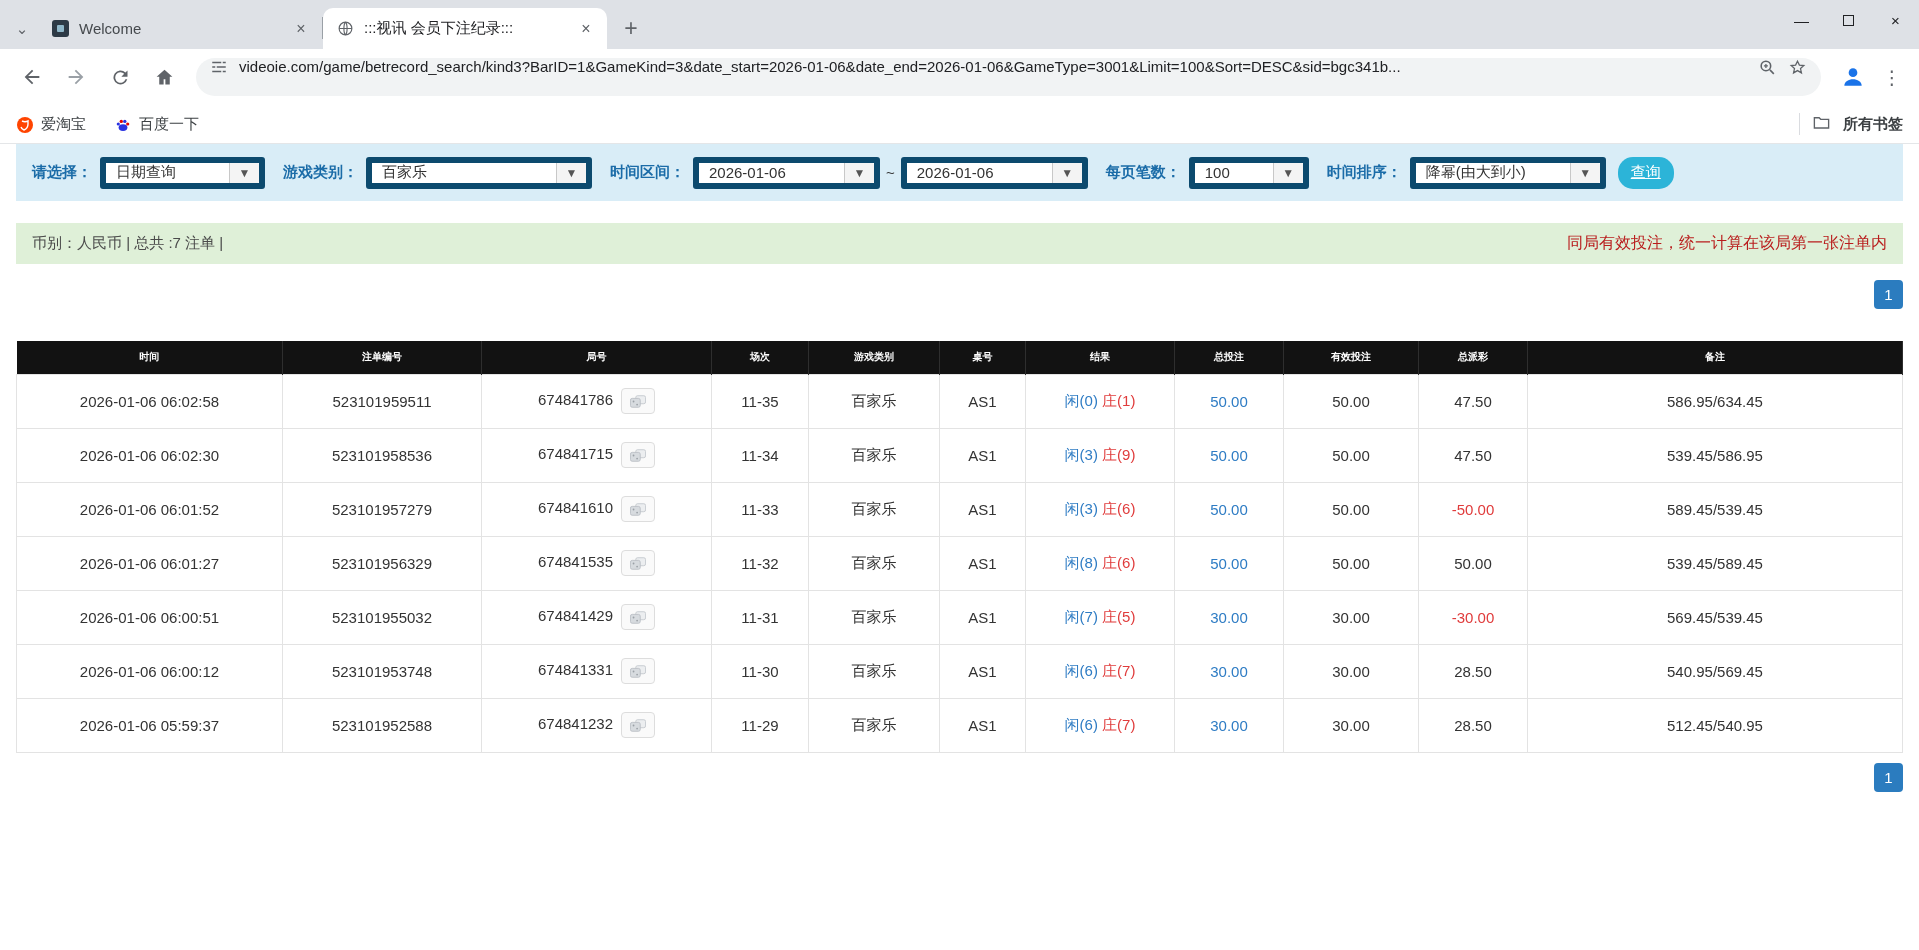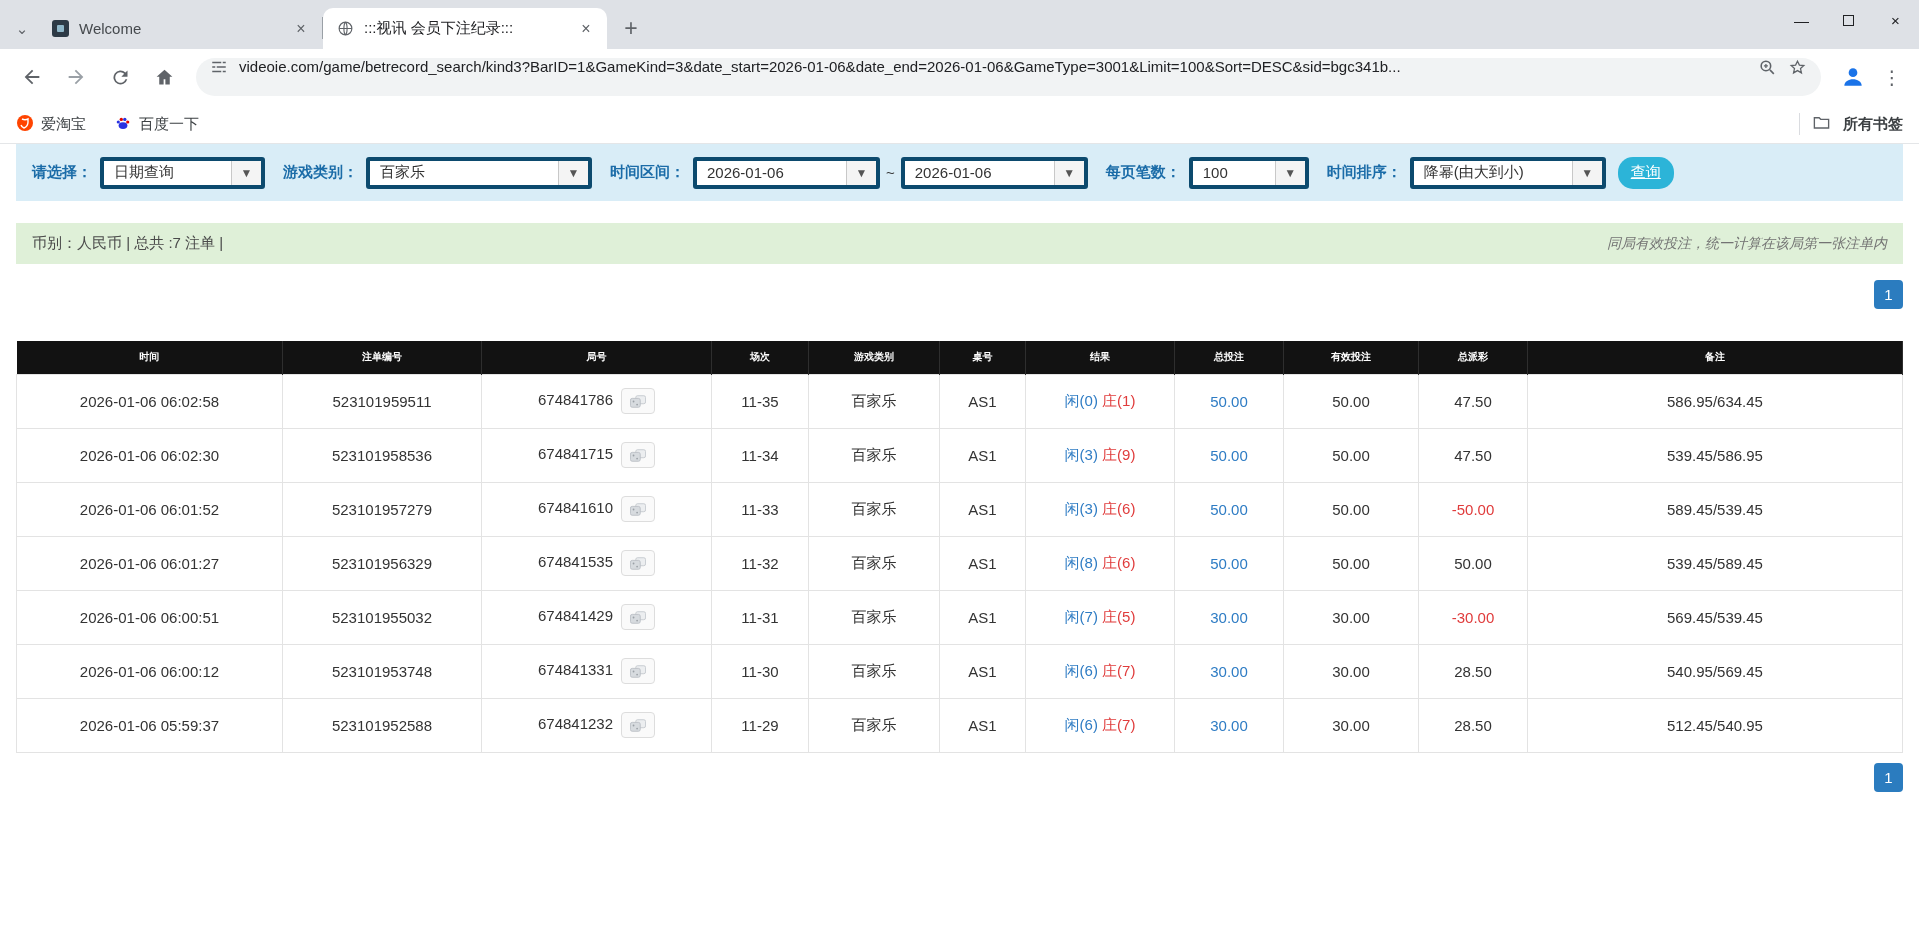--- a/index.html
+++ b/index.html
@@ -29,43 +29,43 @@
 
   .toolbar { height:56px; background:#fff; display:flex; align-items:center; padding:0 12px; gap:4px; }
   .nav-icon { width:40px; height:40px; border-radius:50%; display:flex; align-items:center; justify-content:center; cursor:pointer; }
   .urlbar { flex:1; height:38px; background:#f1f3f4; border-radius:19px; display:flex; align-items:flex-start;
     padding:0 14px; gap:11px; margin:0 8px; }
   .url-text { flex:1; font-size:15px; color:#202124; white-space:nowrap; overflow:hidden; }
   .menu-dots { width:30px; text-align:center; font-size:19px; color:#5f6368; cursor:pointer; letter-spacing:0; }
 
   .bookmarksbar { height:39px; background:#fff; border-bottom:1px solid #e4e6e8; display:flex; align-items:center;
     padding:0 16px; gap:28px; font-size:15px; color:#3c4043; }
-  .bm-item { display:flex; align-items:flex-start; gap:8px; cursor:pointer; }
+  .bm-item { display:flex; align-items:flex-end; gap:8px; cursor:pointer; }
   .bm-right { margin-left:auto; display:flex; align-items:center; gap:12px;font-weight:bold; }
   .bm-sep { width:1px; height:22px; background:#dadce0; }
 
   
   .page { padding:0 16px; }
   .page-title { margin:24px 0 16px 0; font-size:22px; color:#222; }
 
   .filterbar { background:#d9edf7; height:57px; display:flex; align-items:center; padding:0 16px; }
   .flabel { color:#1b6ca8; font-weight:bold; font-size:15px; white-space:nowrap; margin:0 8px 0 18px; }
   .flabel.first { margin-left:0; }
-  .combo { display:flex; height:32px; background:#fff; border:4px solid #0c4a6e; border-radius:3px; align-items:stretch; cursor:pointer; }
+  .combo { display:flex; height:32px; background:#fff; border:6px solid #0c4a6e; border-radius:3px; align-items:stretch; cursor:pointer; }
   .combo .val { flex:1; padding:0 10px; display:flex; align-items:center; font-size:15px; color:#333; white-space:nowrap; overflow:hidden; }
   .combo .dbtn { width:30px; border-left:1px solid #c8c8c8; background:#f4f4f4; display:flex; align-items:center;
     justify-content:center; color:#555; font-size:12px; border-radius:0 2px 2px 0; }
   .w-query{width:165px} .w-game{width:226px} .w-date{width:187px} .w-per{width:120px} .w-sort{width:196px}
   .tilde { font-size:15px; color:#333; margin:0 6px; }
   .search-btn { margin-left:12px; height:32px; padding:0 13px; background:#2cb4d8; color:#fff; border:none;
     border-radius:15px; font-size:15px; cursor:pointer;text-decoration:underline; }
 
   .summarybar { margin-top:22px; background:#dff0d8; height:41px; display:flex; align-items:center;
     justify-content:space-between; padding:0 16px; font-size:15px; color:#4a4a4a; }
-  .summary-right { color:#737373; font-size:14px;font-style:italic; }
+  .summary-right { color:#b91c1c; font-size:16px; }
 
   .pag-row { display:flex; justify-content:flex-end; }
   .pag-top { margin:16px 0 32px 0; }
   .pag-bottom { margin-top:10px; }
   .pagebtn { width:29px; height:29px; background:#2b7cbf; color:#fff; border:none; border-radius:4px;
     font-size:15px; cursor:pointer; }
 
   table.bet-table { width:100%; border-collapse:collapse; table-layout:fixed; font-size:15px; color:#333; }
   .bet-table thead th { background:#121212; color:#fff; height:33px; font-weight:bold; font-size:10px;
     border-right:1px solid #2e2e2e; }

